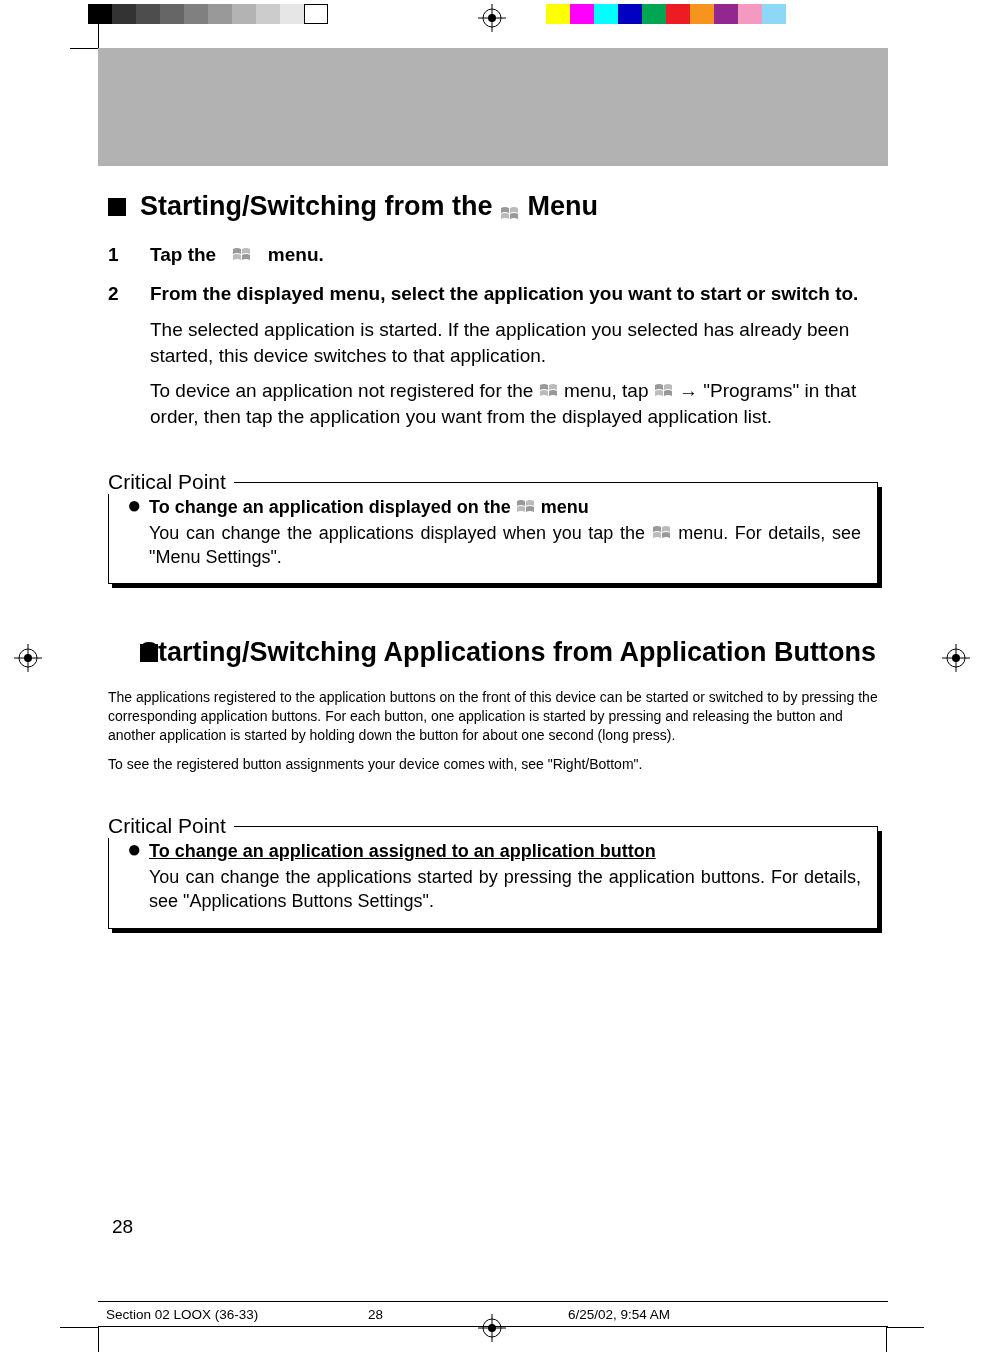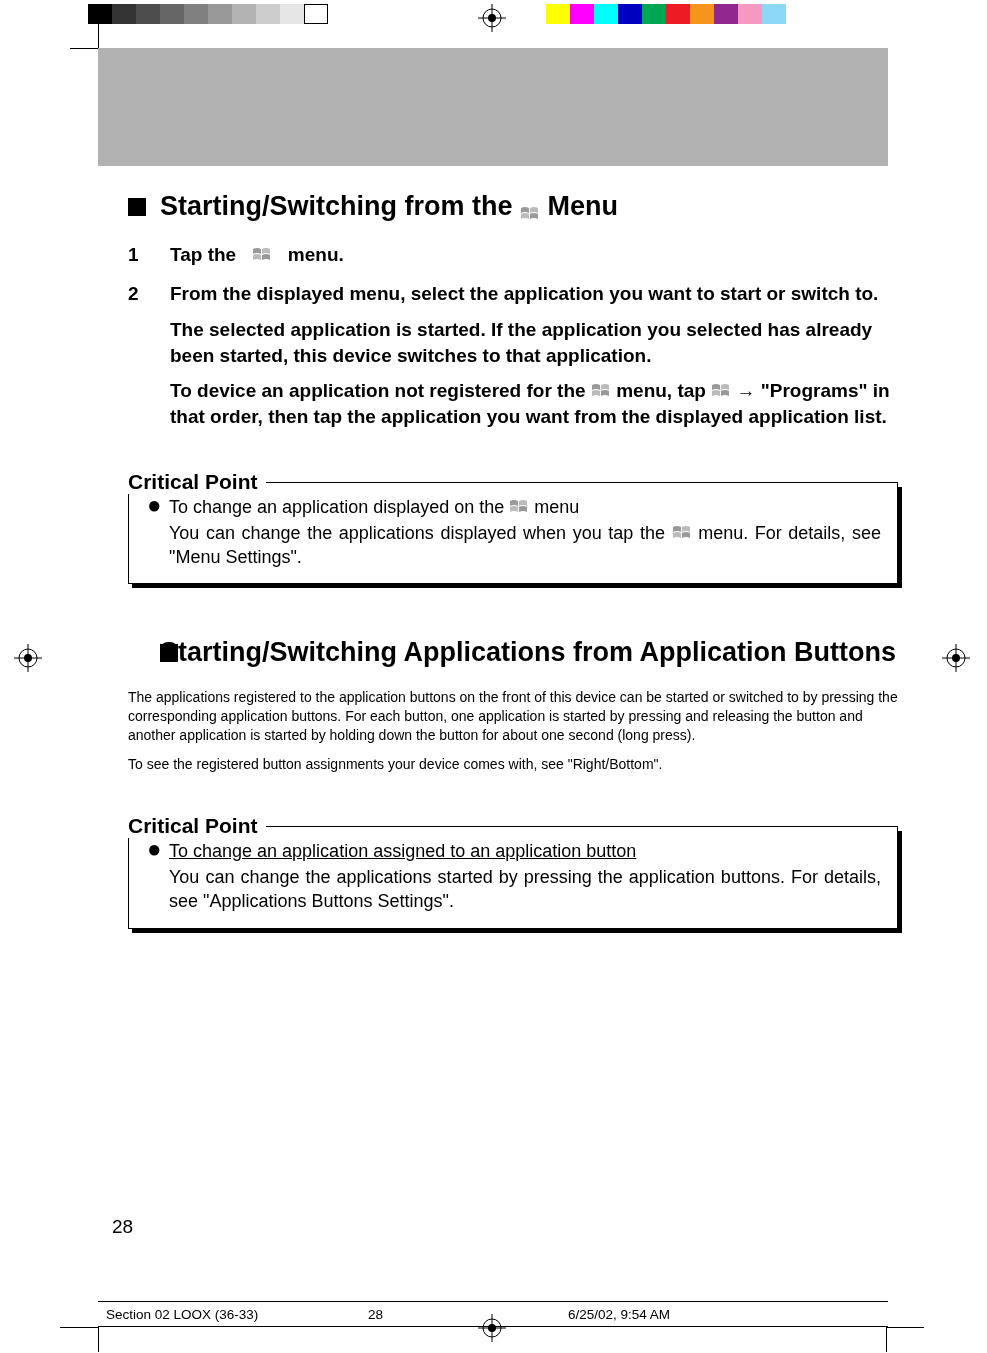--- a/index.html
+++ b/index.html
@@ -18,37 +18,37 @@
   .color-bars2 span{width:24px;height:20px;display:block}
   .reg-target{position:absolute;width:28px;height:28px}
   .reg-target svg{display:block}
   .reg-top{top:4px;left:478px}
   .reg-left{top:644px;left:14px}
   .reg-right{top:644px;left:942px}
   .reg-bottom{top:1314px;left:478px}
   
   .header-band{position:absolute;left:98px;top:48px;width:790px;height:118px;background:#b2b2b2}
   
-  .content{position:absolute;left:128px;top:190px;width:770px}
+  .content{position:absolute;left:108px;top:190px;width:770px}
   h2{font-size:27px;font-weight:bold;margin:0 0 18px 0;display:flex;align-items:center;flex-wrap:wrap;line-height:1.25}
   h2.indent{padding-left:32px;text-indent:-32px}
   .sq{display:inline-block;width:18px;height:18px;background:#000;margin-right:14px;vertical-align:middle;flex:0 0 auto}
   .step{display:flex;margin:0 0 14px 0;font-size:19px;line-height:1.35}
   .step .num{font-weight:bold;width:42px;flex:0 0 42px}
   .step .body{flex:1}
   .step .body .bold{font-weight:bold}
-  .step .body p{margin:10px 0 0 0;font-weight:bold;font-size:19px}
+  .step .body p{margin:10px 0 0 0;font-weight:normal;font-size:19px}
   .cp-wrap{margin-top:28px}
-  .cp-label{font-weight:bold;font-size:21px;display:inline-block;background:#fff;position:relative;top:12px;padding-right:8px}
+  .cp-label{font-weight:normal;font-size:21px;display:inline-block;background:#fff;position:relative;top:12px;padding-right:8px}
   .cp-rule{border-top:1px solid #000;margin-top:0}
   .cp-box{border:1px solid #000;border-top:none;box-shadow:4px 4px 0 #000;padding:12px 16px 14px 18px;margin-top:0;font-size:18px;line-height:1.35}
   .cp-item{display:flex}
   .cp-item .dot{width:22px;flex:0 0 22px;font-size:24px;line-height:0.8}
   .cp-item .txt{flex:1}
-  .cp-item .hd{font-weight:normal}
+  .cp-item .hd{font-weight:bold}
   .cp-item .hd.ul{text-decoration:underline}
   .cp-item .bd{margin-top:2px;text-align:justify}
   .win-icon{display:inline-block;width:20px;height:18px;vertical-align:-3px}
   .gap{height:52px}
   .para{font-size:14px;line-height:1.35;margin:0 0 10px 0}
   .page-num{position:absolute;left:112px;top:1216px;font-size:19px}
   .foot{position:absolute;left:98px;top:1301px;height:24px;width:790px;border-top:1px solid #000;border-bottom:1px solid #000;display:flex;align-items:center;font-size:13.5px}
   .foot .a{width:262px;padding-left:8px}
   .foot .b{width:200px}
   .foot .c{flex:1}

